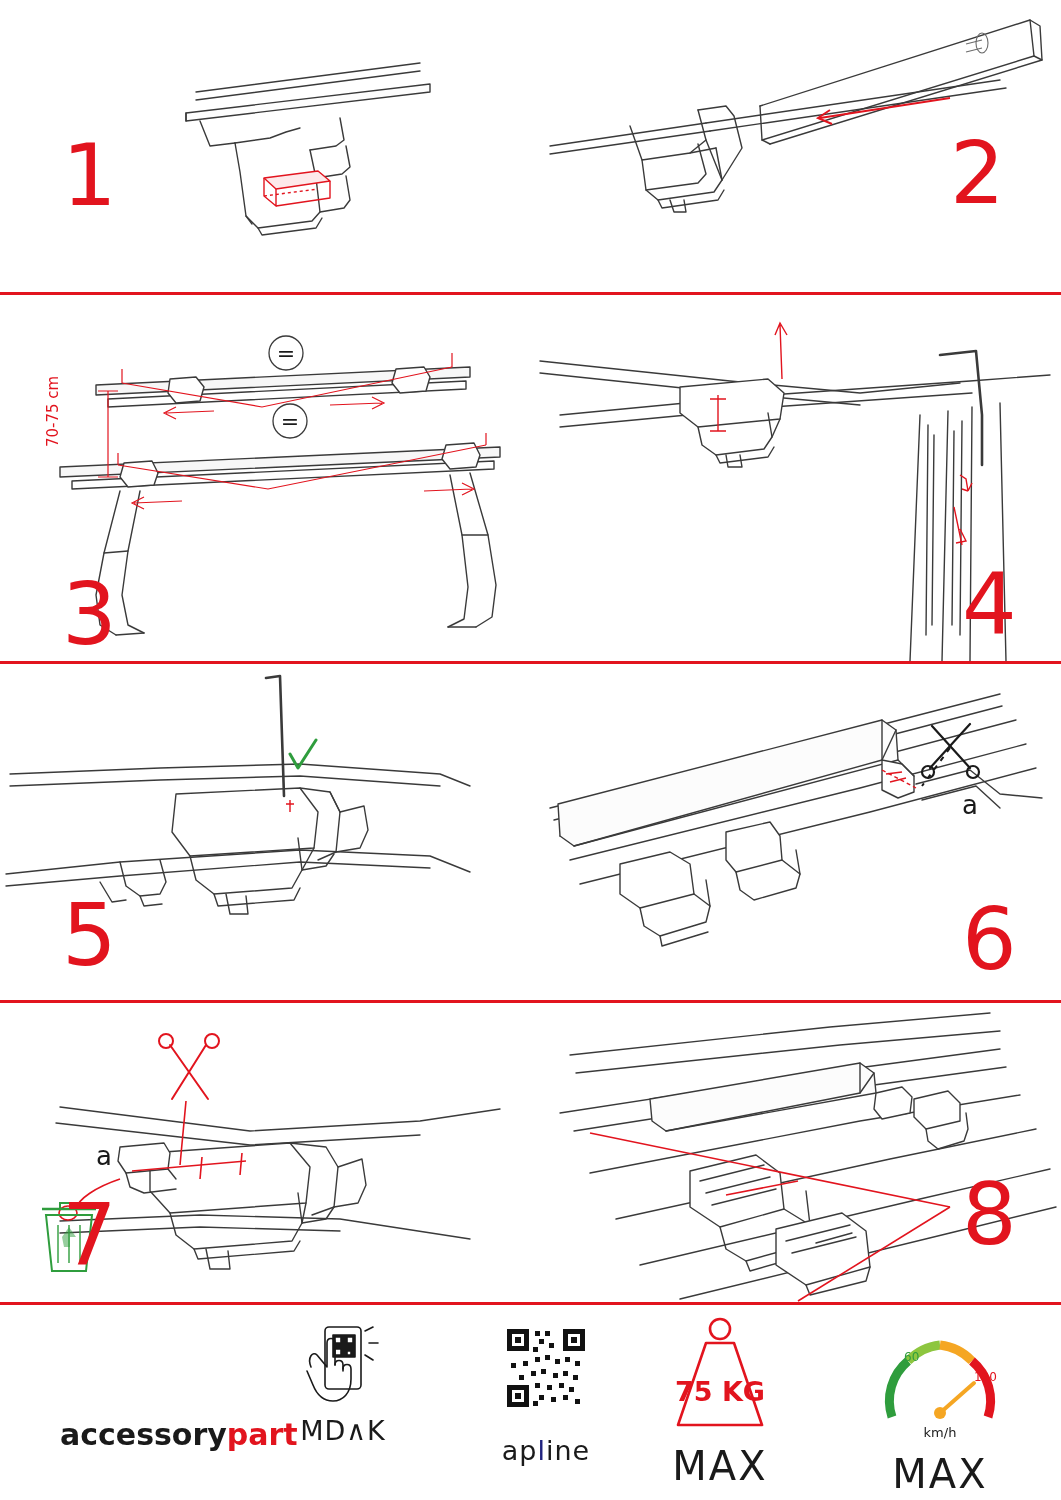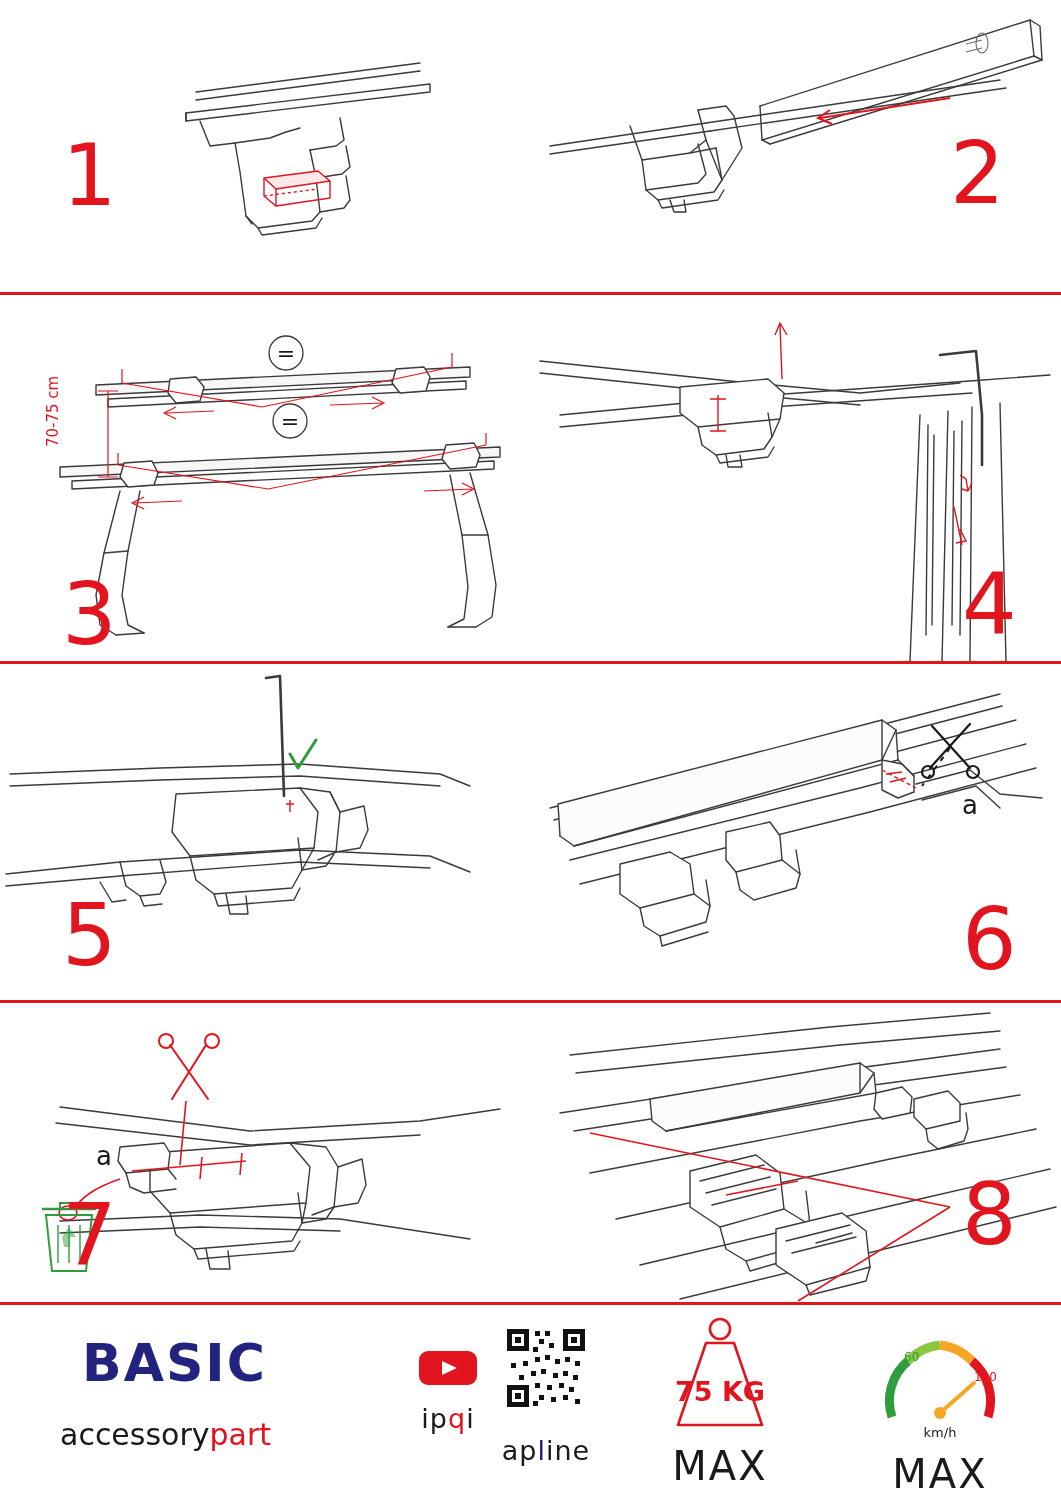--- a/index.html
+++ b/index.html
@@ -61,21 +61,21 @@
     font-weight: bold;
     letter-spacing: 2px;
     color: #21237f;
   }
   .brand-accessory {
     position: absolute;
     left: 60px;
     top: 112px;
     font-family: "DejaVu Sans", sans-serif;
     font-size: 30px;
-    font-weight: normal;
+    font-weight: bold;
     color: #1a1a1a;
     letter-spacing: 0px;
   }
   .brand-accessory .part { color: #e2141e; }
 
   .logo-block {
     position: absolute;
     text-align: center;
   }
   .logo-caption {
@@ -435,31 +435,40 @@
         <path d="M60 130 L420 204"></path>
         <path d="M420 204 L268 298"></path>
         <path d="M196 192 L268 178"></path>
       </g>
     </svg>
     <div class="step-num" style="left:432px;top:168px;">8</div>
   </div>
 
   <div class="footer">
 
-    <div class="brand-basic">BASIC</div>
     <div class="brand-accessory"><span>accessory</span><span class="part">part</span></div>
 
-
-    <div class="logo-block" style="left:394px;top:40px;width:108px;">
-      <svg width="66" height="46" viewBox="0 0 66 46">
-        <rect x="4" y="6" width="58" height="34" rx="9" fill="#e2141e"></rect>
-        <path d="M27 16 L42 23 L27 30 Z" fill="#ffffff"></path>
+    <div class="logo-block" style="left:288px;top:18px;width:110px;">
+      <svg width="96" height="88" viewBox="0 0 96 88">
+        <g fill="none" stroke="#1a1a1a" stroke-width="1.6" stroke-linejoin="round" stroke-linecap="round">
+          <rect x="30" y="4" width="36" height="62" rx="4"></rect>
+          <rect x="38" y="12" width="22" height="22" fill="#1a1a1a"></rect>
+          <path d="M40 14 h6 v6 h-6 z" fill="#fff"></path>
+          <path d="M52 14 h6 v6 h-6 z" fill="#fff"></path>
+          <path d="M40 26 h6 v6 h-6 z" fill="#fff"></path>
+          <path d="M52 28 h4 v4 h-4 z" fill="#fff"></path>
+          <path d="M70 8 l8 -4 M74 20 l9 0 M70 32 l8 5"></path>
+          <path d="M16 44 c-4 -10 2 -16 6 -12 l10 12 0 -24 c0 -6 8 -6 8 0 l0 22"></path>
+          <path d="M40 42 c0 -6 8 -6 8 0 l0 6"></path>
+          <path d="M48 46 c0 -6 8 -6 8 0 l0 10 c0 14 -8 22 -18 22 -10 0 -16 -6 -20 -16 l-6 -14"></path>
+        </g>
       </svg>
-      <div class="logo-caption" style="margin-top:8px;"><span>ip</span><span class="accent">q</span><span>i</span></div>
+      <div class="logo-caption"><span>MD</span><span>∧</span><span>K</span></div>
     </div>
+
 
     <div class="logo-block" style="left:486px;top:22px;width:120px;">
       <svg width="82" height="82" viewBox="0 0 82 82">
         <rect x="0" y="0" width="82" height="82" fill="#ffffff"></rect>
         <g fill="#111111">
           <rect x="2" y="2" width="22" height="22"></rect>
             <rect x="58" y="2" width="22" height="22"></rect>
             <rect x="2" y="58" width="22" height="22"></rect>
         </g>
         <g fill="#ffffff">

